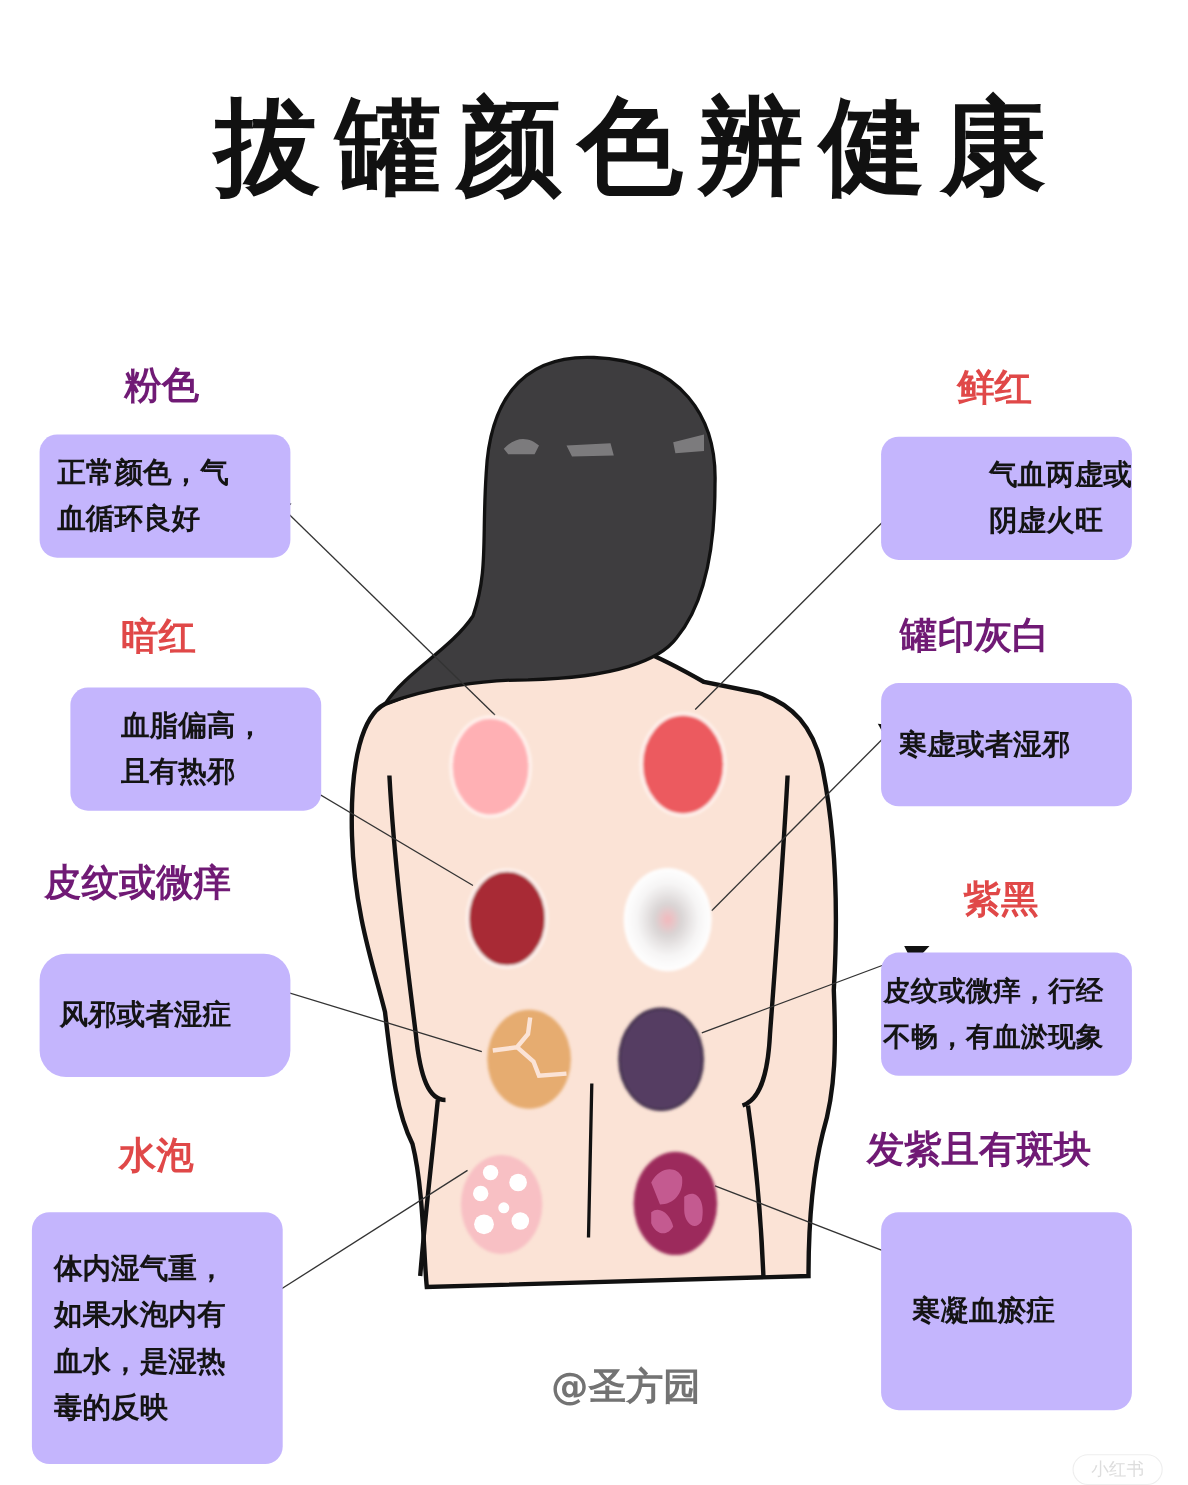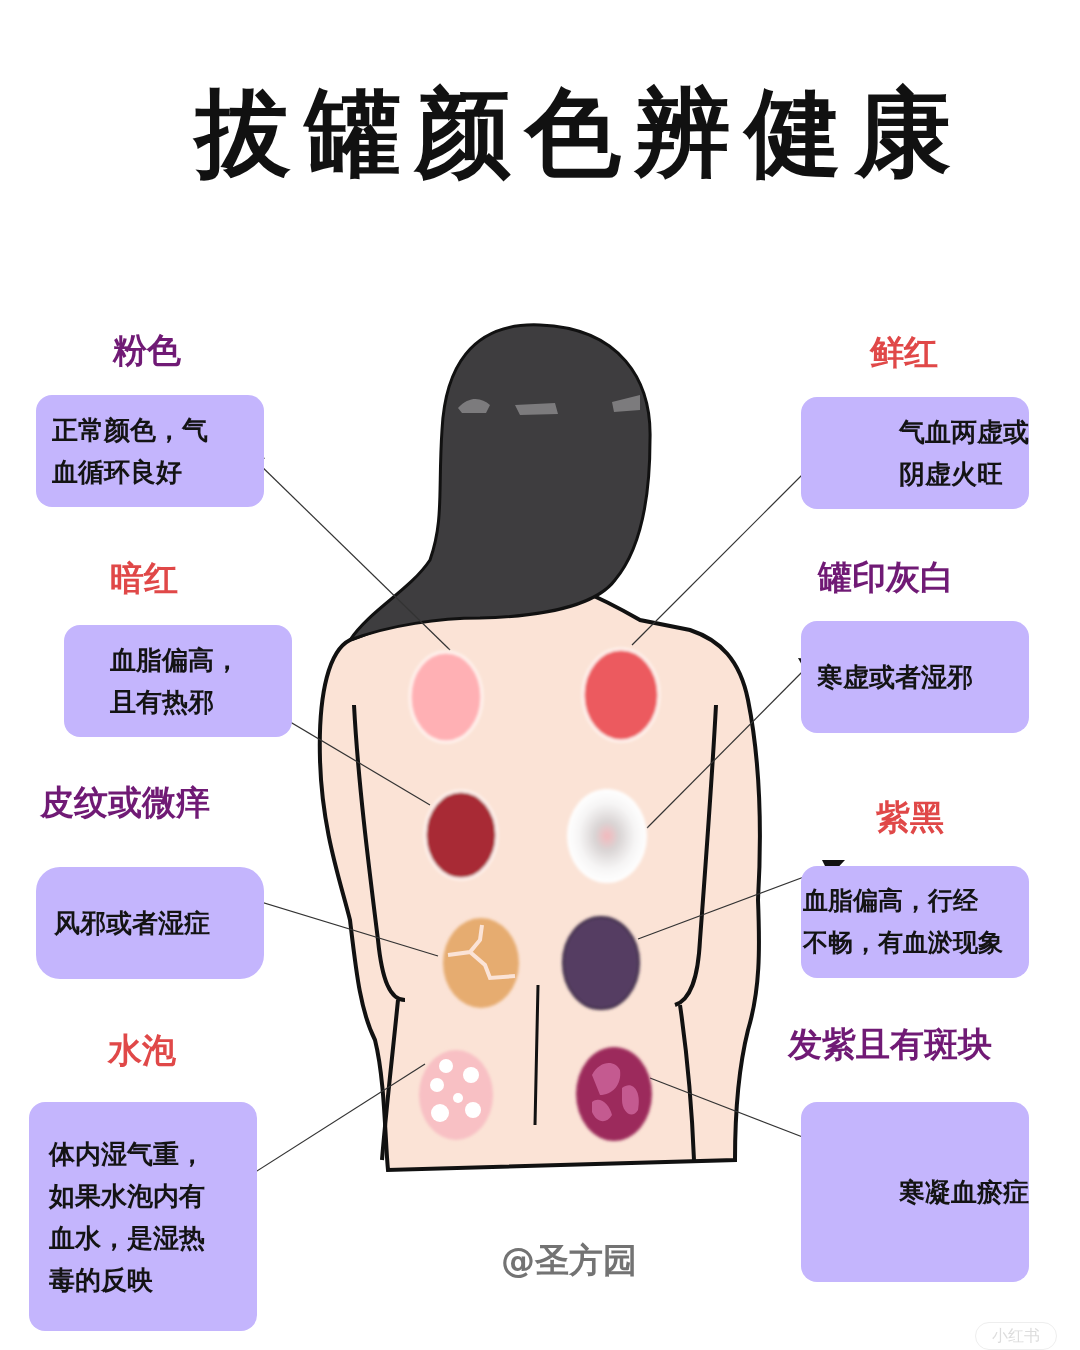--- a/index.html
+++ b/index.html
@@ -114,23 +114,23 @@
 阴虚火旺</span>
 </div>
 
 <div class="label" style="left:818px;top:555px;">罐印灰白</div>
 <div class="box" style="left:801px;top:621px;width:228px;height:112px;padding-left:16px;">
   <span>寒虚或者湿邪</span>
 </div>
 
 <div class="label red" style="left:876px;top:795px;">紫黑</div>
 <div class="box" style="left:801px;top:866px;width:228px;height:112px;padding-left:2px;font-size:25px;">
-  <span>血脂偏高，行经
+  <span>皮纹或微痒，行经
 不畅，有血淤现象</span>
 </div>
 
 <div class="label" style="left:788px;top:1022px;">发紫且有斑块</div>
-<div class="box" style="left:801px;top:1102px;width:228px;height:180px;padding-left:28px;justify-content:flex-end;">
+<div class="box" style="left:801px;top:1102px;width:228px;height:180px;padding-left:28px;">
   <span>寒凝血瘀症</span>
 </div>
 
 <div class="credit">@圣方园</div>
 <div class="wm">小红书</div>
 
 </body></html>

